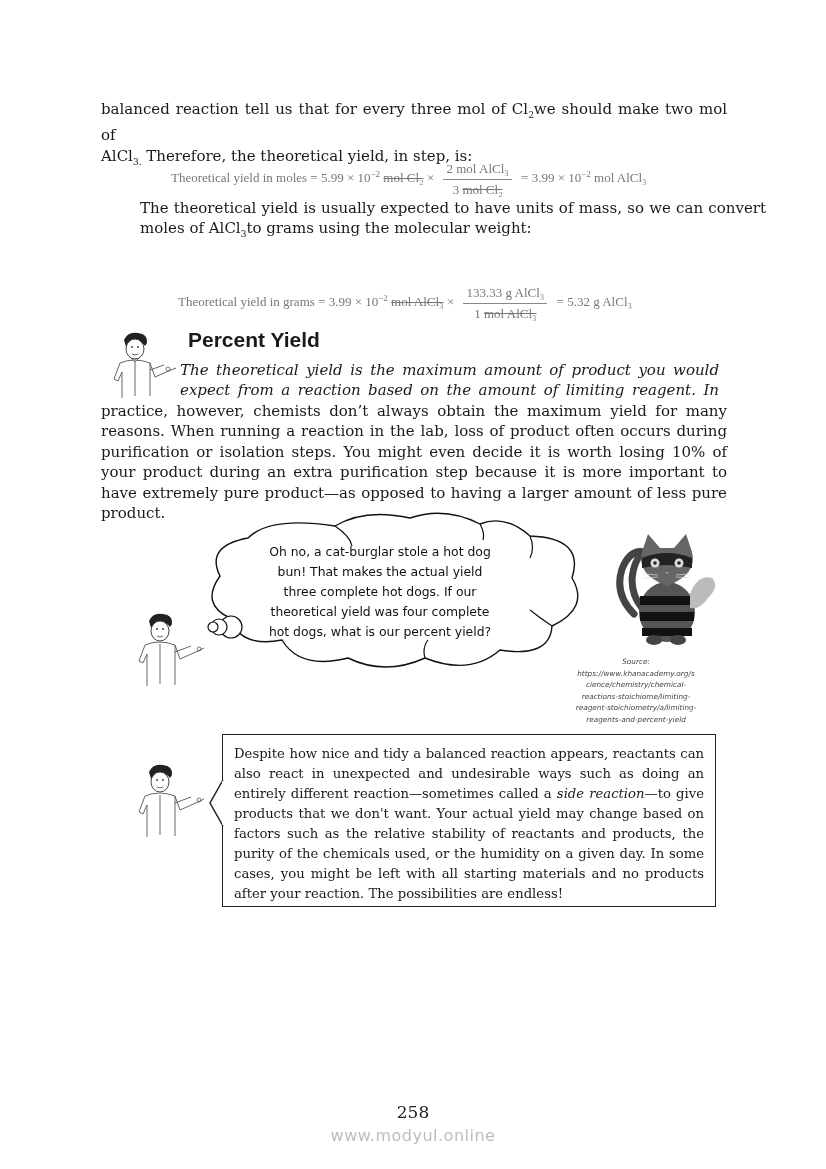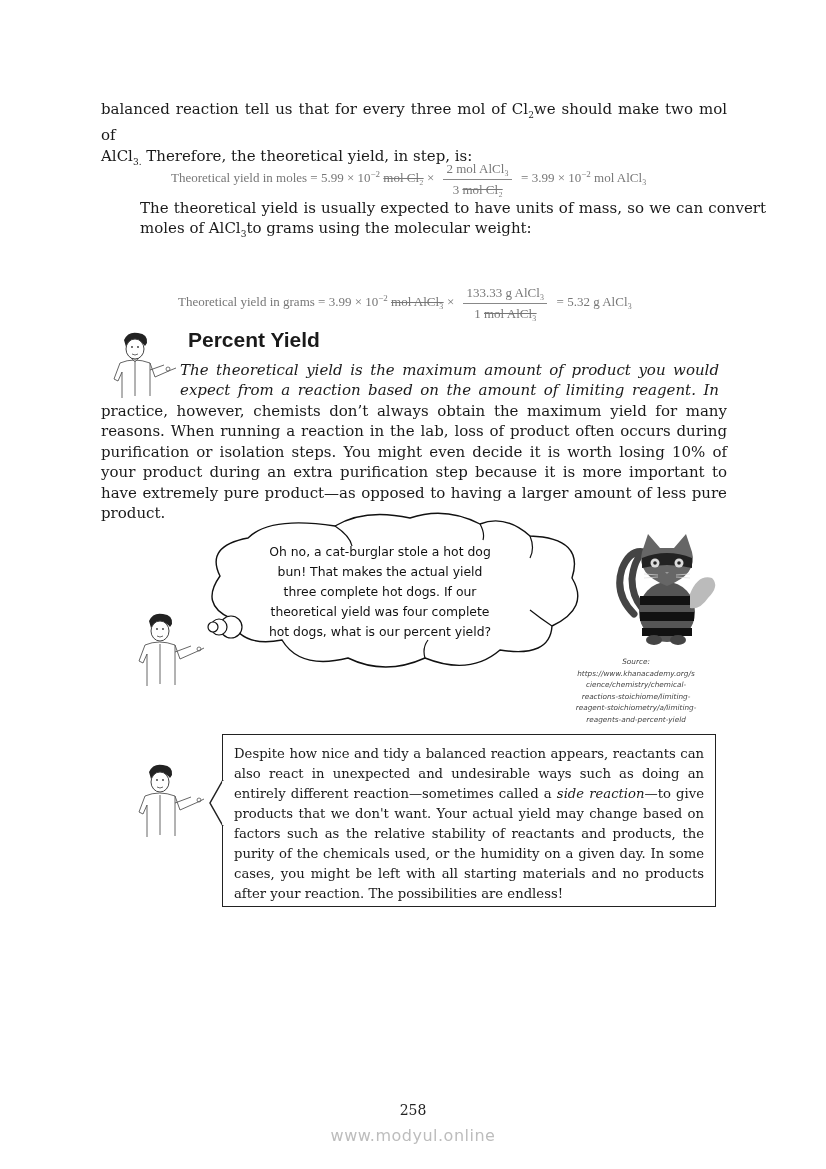--- a/index.html
+++ b/index.html
@@ -14,21 +14,21 @@
   .frac .den { display: block; padding-top: 2px; }
   .strike { text-decoration: line-through; }
   sub, sup { font-size: 9px; }
   .heading { font-family: Liberation Sans, sans-serif; font-weight: bold; font-size: 21px; }
   .cloud-text { font-family: "DejaVu Sans", "Liberation Sans", sans-serif; font-size: 12.4px;
                 line-height: 20px; text-align: center; color: #111; }
   .source { font-family: "DejaVu Sans", sans-serif; font-style: italic; font-size: 7.3px;
             line-height: 11.5px; color: #444; text-align: center; }
   .box { border: 1.5px solid #222; box-sizing: border-box; background: #fff; }
   .box-text { font-size: 13.2px; line-height: 20px; text-align: justify; }
-  .pagenum { font-size: 14px; text-align: center; color: #222; }
+  .pagenum { font-size: 17px; text-align: center; color: #222; }
   .watermark { font-family: "DejaVu Sans", sans-serif; font-size: 16px; color: #bdbdbd;
                text-align: center; letter-spacing: 0.5px; }
 </style>
 </head>
 <body>
 
 <div class="abs para" style="left:101px; top:99px; width:626px;">
   <div class="justify-full"><span>balanced reaction tell us that for every three mol of Cl</span><sub>2</sub><span>we should make two mol of</span></div>
   <div><span>AlCl</span><sub>3.</sub><span> Therefore, the theoretical yield, in step, is:</span></div>
 </div>

